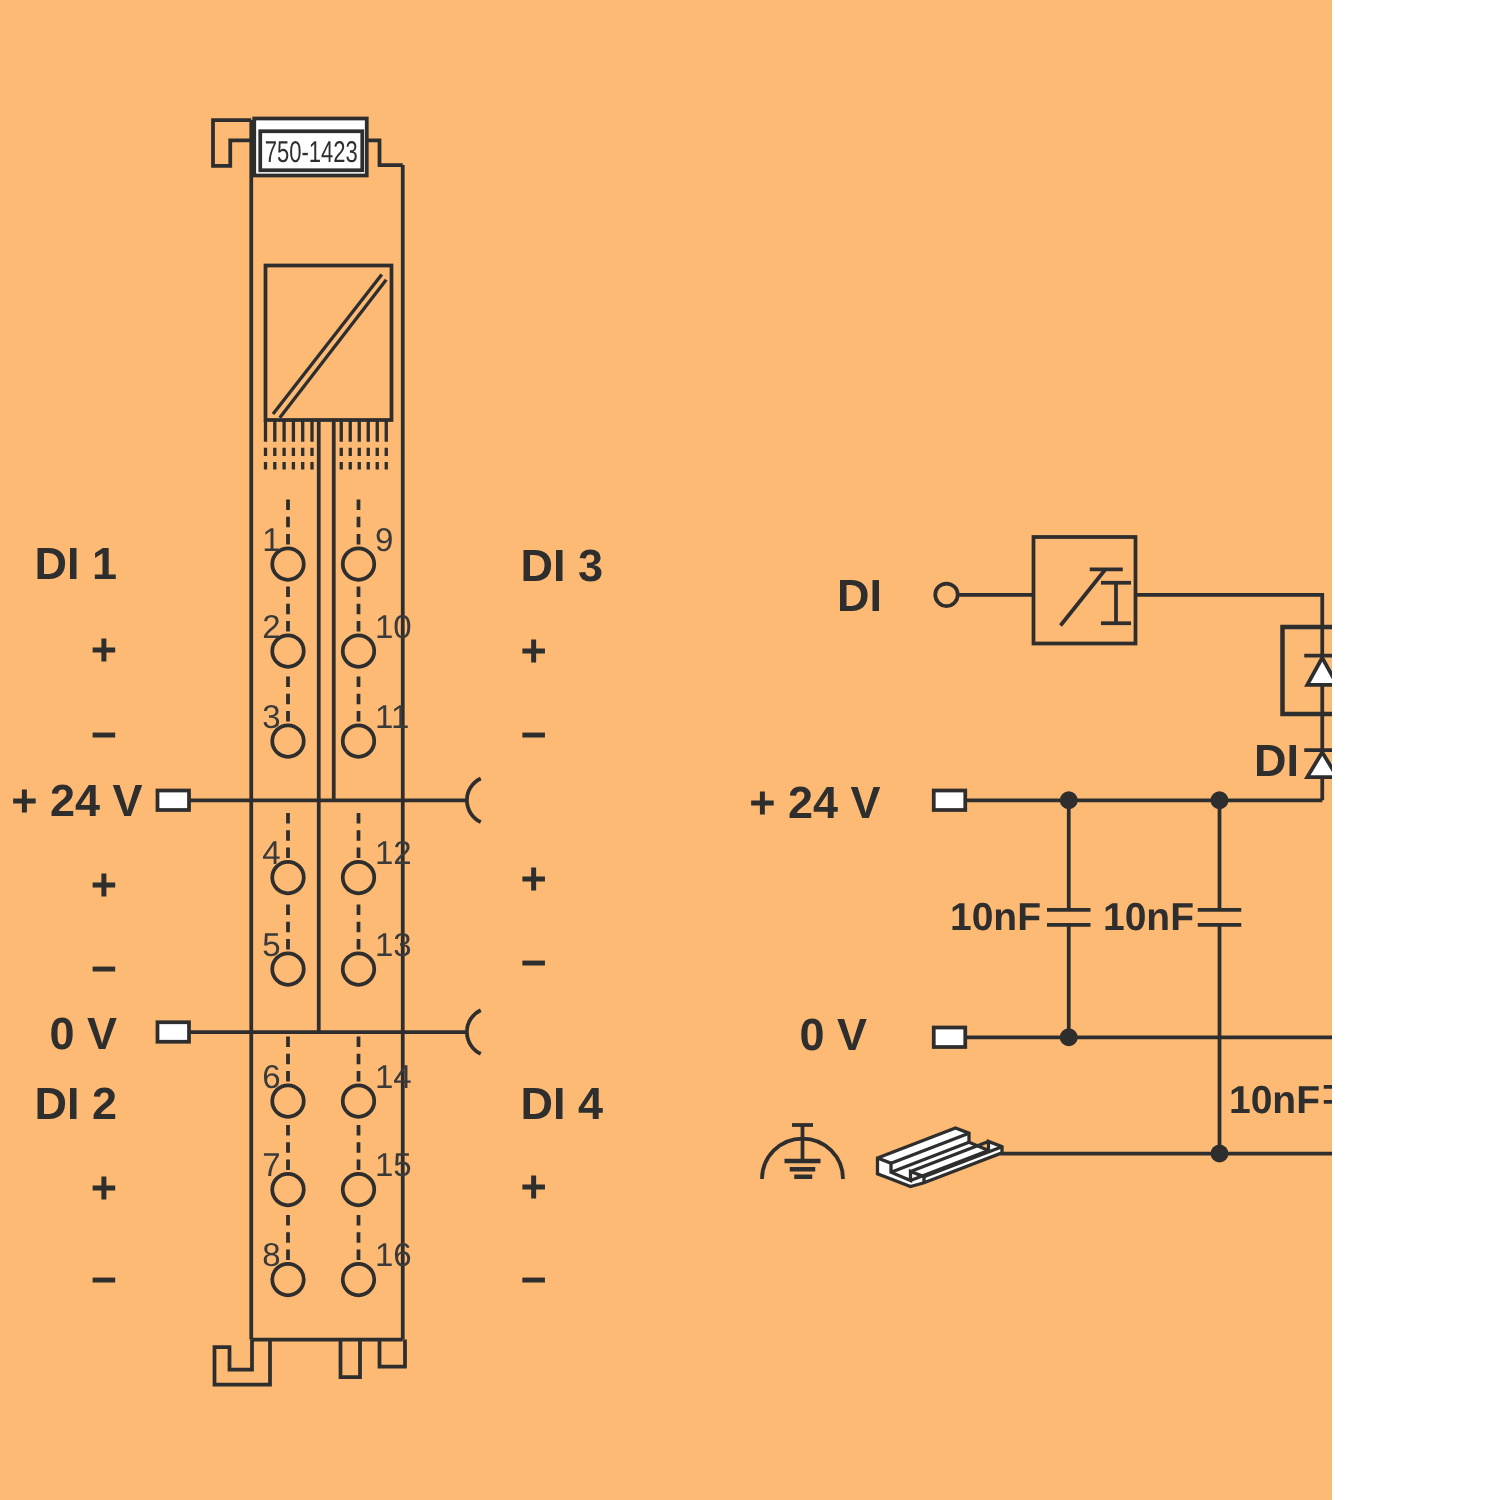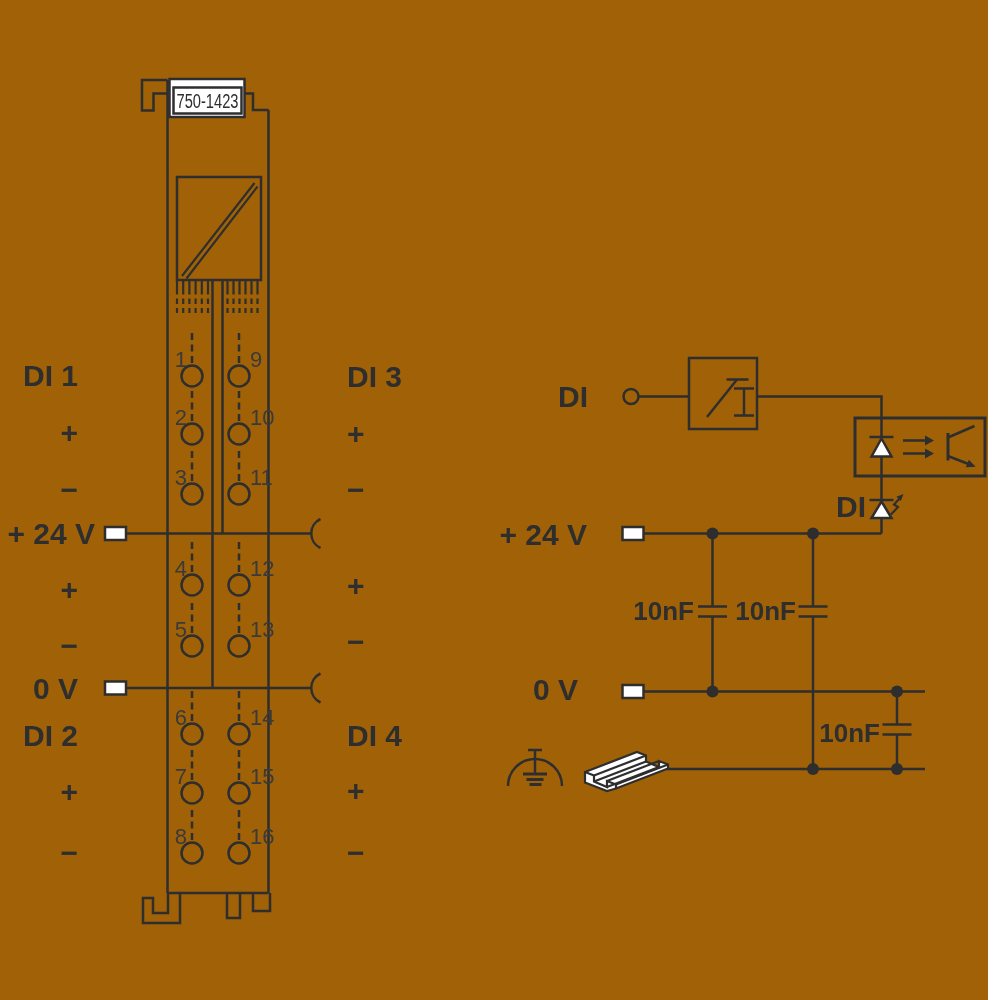--- a/index.html
+++ b/index.html
@@ -2,22 +2,22 @@
 <html><head>
 <meta charset="utf-8">
 <style>
   html, body {
     margin: 0; padding: 0;
     background: #ffffff;
     font-family: "Liberation Sans", sans-serif;
   }
   .canvas-wrap {
     position: relative;
-    width: 988px; height: 1000px;
-    background: #a16207;
+    width: 888px; height: 1000px;
+    background: #fdba74;
     overflow: hidden;
   }
   svg { display: block; }
   text {
     fill: #2e2e2e;
     font-family: "Liberation Sans", sans-serif;
   }
   .lbl  { font-size: 30px; font-weight: bold; }
   .cap-lbl { font-size: 26px; font-weight: bold; }
   .num  { font-size: 22px; fill: #3a3a3a; }

